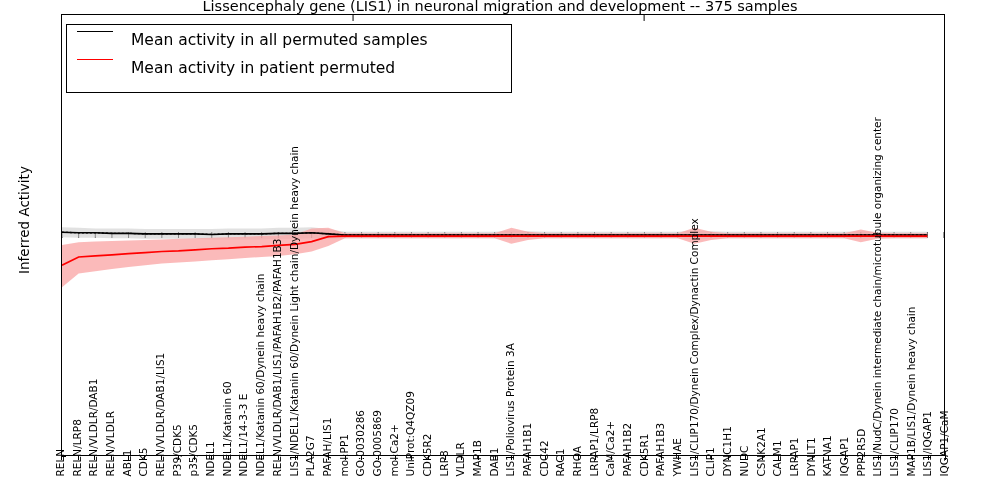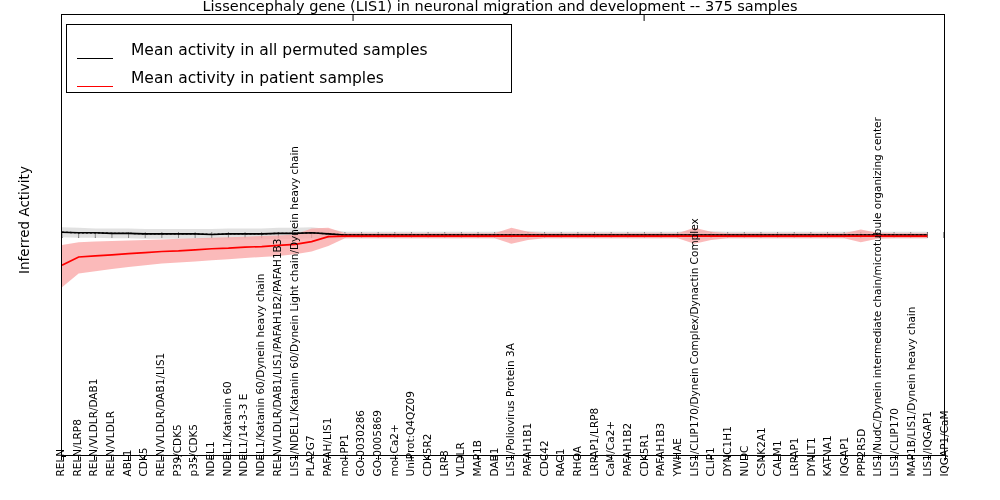--- a/index.html
+++ b/index.html
@@ -36,21 +36,21 @@
     font-size:10.5px;color:#000;white-space:nowrap;line-height:10.5px;
   }
   .xtick-mark{position:absolute;top:456px;width:1px;height:4px;background:#000;}
 
   
   #legend{
     position:absolute;left:66px;top:24px;width:446px;height:69px;
     border:1.2px solid #000;background:#fff;box-sizing:border-box;
     padding:6px 10px 0 10px;
   }
-  .legend-row{display:flex;align-items:flex-end;height:28px;}
+  .legend-row{display:flex;align-items:flex-start;height:28px;}
   .legend-swatch{width:36px;height:0;border-top:1.6px solid #000;margin-right:18px;flex:0 0 36px;}
   .legend-swatch.red{border-top-color:#ff0000;}
   .legend-text{font-size:15.5px;color:#000;white-space:nowrap;}
 </style>
 </head>
 <body>
 
 <div id="root">
 
   <div id="chart-title">Lissencephaly gene (LIS1) in neuronal migration and development -- 375 samples</div>
@@ -197,17 +197,17 @@
       <div class="xtick-label" style="left: 949px;">IQGAP1/CaM</div>
     </div>
 
   <div id="legend">
     <div class="legend-row">
       <span class="legend-swatch"></span>
       <span class="legend-text">Mean activity in all permuted samples</span>
     </div>
     <div class="legend-row">
       <span class="legend-swatch red"></span>
-      <span class="legend-text">Mean activity in patient samples</span>
+      <span class="legend-text">Mean activity in patient permuted</span>
     </div>
   </div>
 
 </div>
 
 </body></html>

